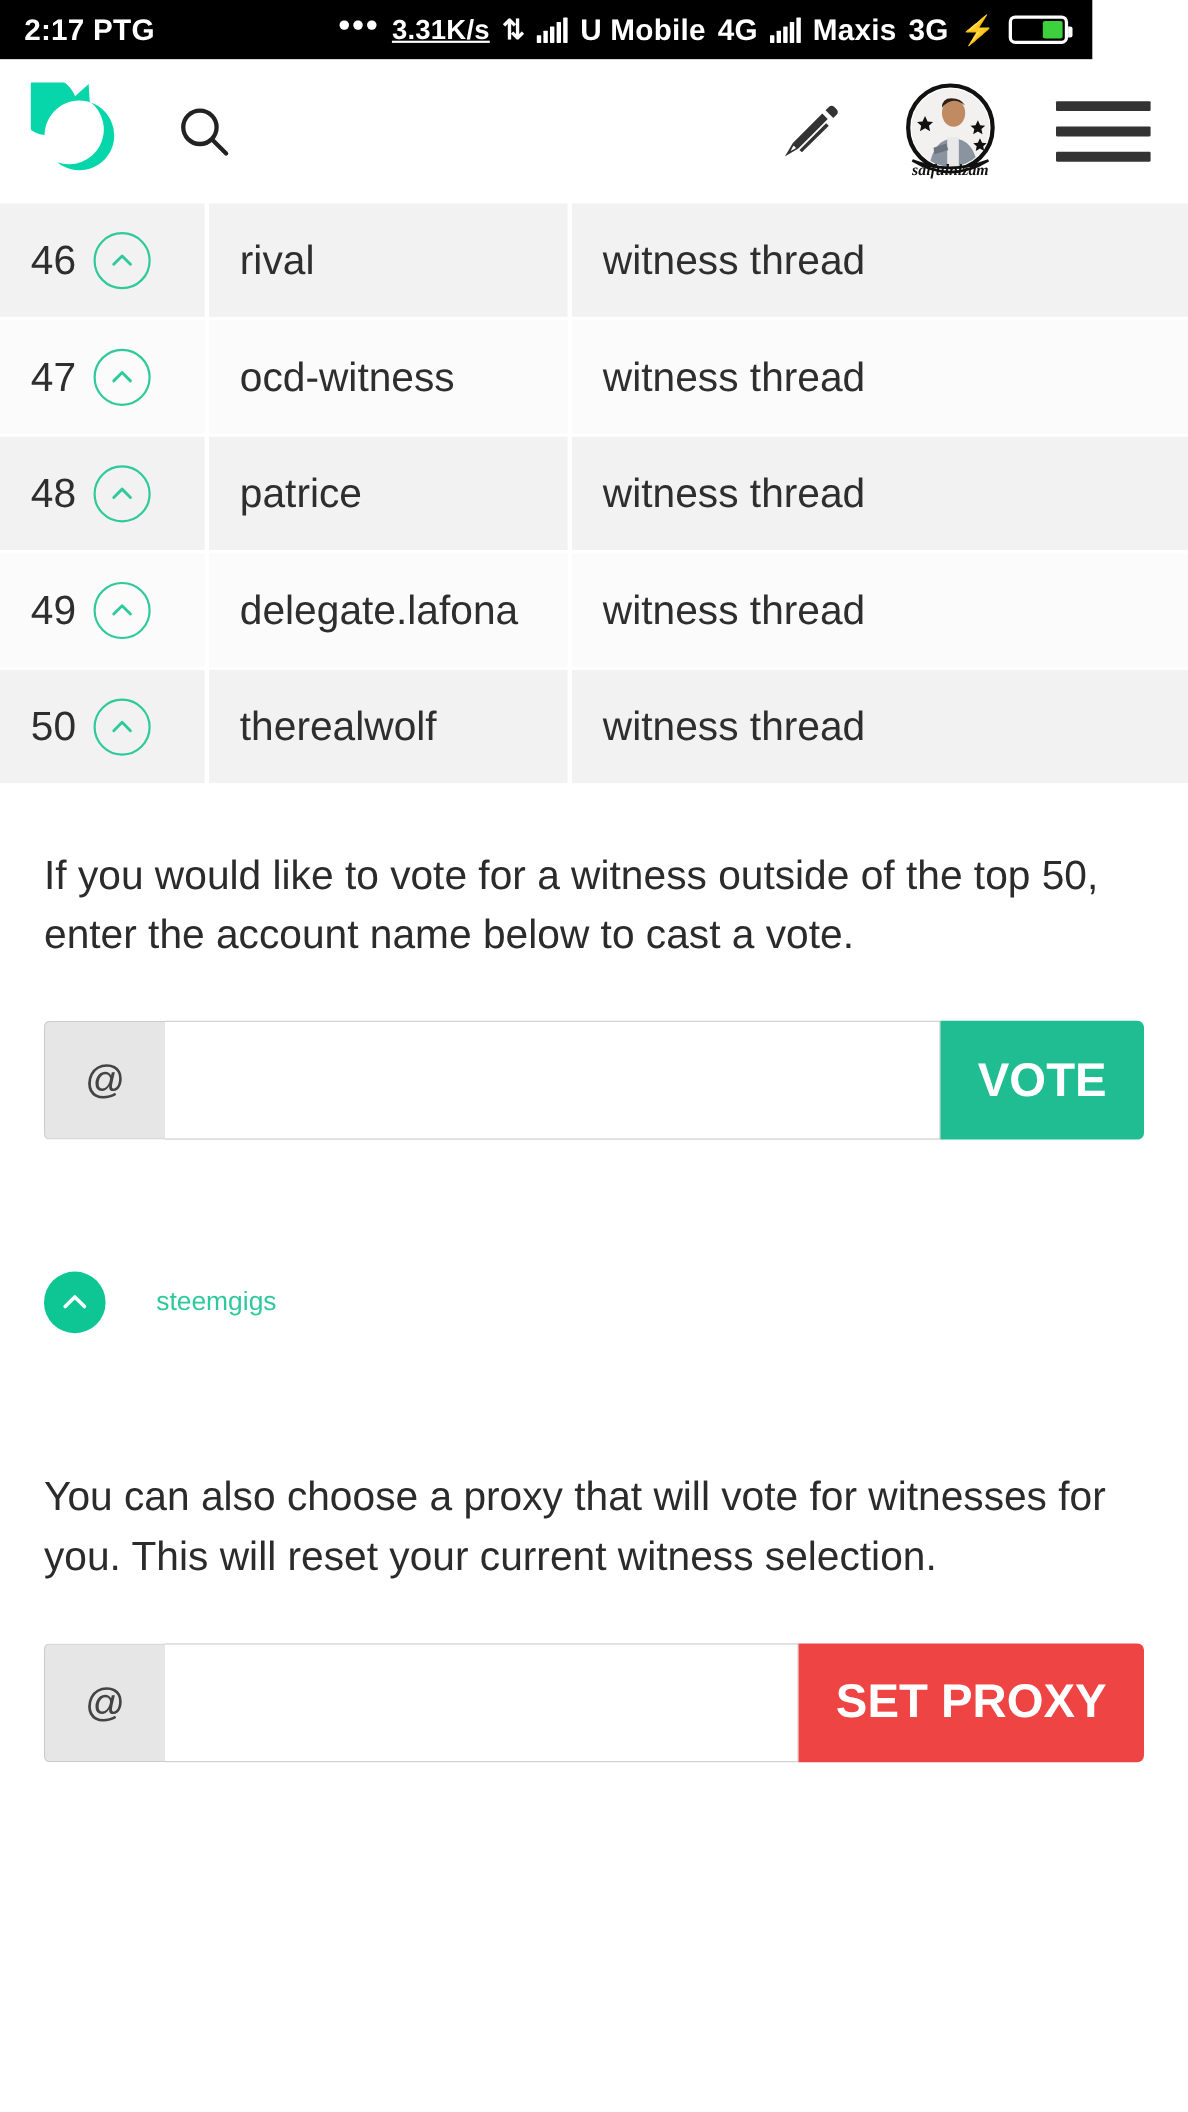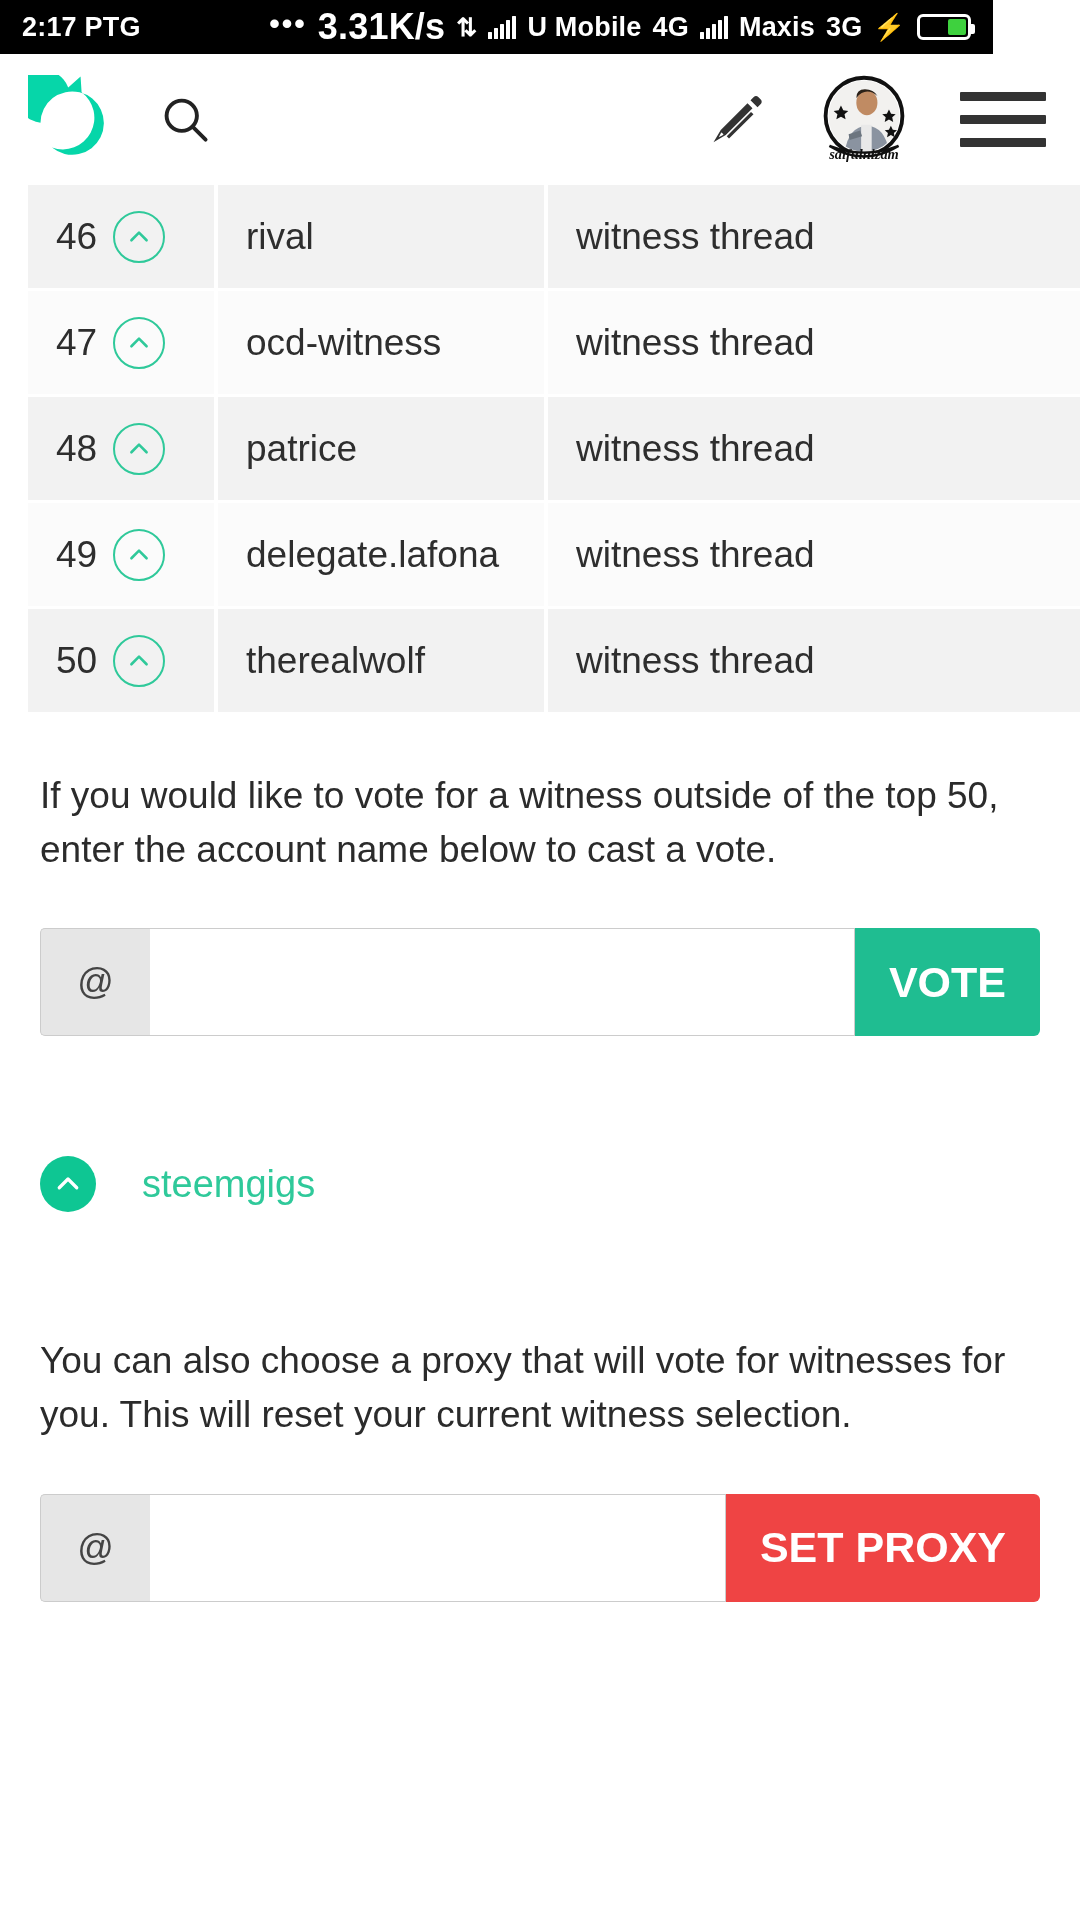--- a/index.html
+++ b/index.html
@@ -19,21 +19,21 @@
     font-size:27px; font-weight:bold;
     letter-spacing:.2px;
   }
   .sb-clock{ white-space:nowrap; }
   .sb-right{
     margin-left:auto;
     display:flex; align-items:center; gap:11px;
     white-space:nowrap;
   }
   .sb-dots{ letter-spacing:2px; font-size:30px; line-height:0.5; padding-bottom:8px;}
-  .sb-speed{ font-size:36px; }
+  .sb-speed{ font-size:25px;text-decoration:underline; }
   .sb-sync{ font-size:25px; }
   .bars{ display:inline-flex; align-items:flex-end; gap:2px; height:24px; }
   .bars i{ width:4px; background:#fff; display:block; border-radius:.5px;}
   .bars i:nth-child(1){height:7px} .bars i:nth-child(2){height:11px}
   .bars i:nth-child(3){height:15px} .bars i:nth-child(4){height:19px}
   .bars i:nth-child(5){height:23px}
   .sb-bolt{ font-size:26px; }
   .battery{
     width:54px;height:26px;border:3px solid #fff;border-radius:6px;
     position:relative; display:flex; align-items:center; padding:2px;
@@ -68,21 +68,21 @@
 
   
   .wtable{ width:1080px; }
   .wrow{
     display:flex; height:103px; align-items:stretch;
     margin-bottom:3px;
   }
   .wrow.odd  .cell{ background:#f2f2f2; }
   .wrow.even .cell{ background:#fbfbfb; }
   .cell{ display:flex; align-items:center; }
-  .c-rank{ width:186px; padding-left:28px; gap:16px;margin-left:28px; }
+  .c-rank{ width:186px; padding-left:28px; gap:16px; }
   .c-name{ width:326px; margin-left:4px; padding-left:28px; }
   .c-link{ flex:1; margin-left:4px; padding-left:28px; }
   .rank-num{ font-size:37px; color:#2e2e2e; font-weight:400; }
   .upvote-ring{
     width:52px;height:52px;border-radius:50%;
     border:2px solid #2fc99a; display:flex;
     align-items:center;justify-content:center;
   }
   .witness-name{ font-size:37px; color:#2e2e2e; }
   .witness-link{ font-size:37px; color:#2e2e2e; }
@@ -112,21 +112,21 @@
     border:0; color:#fff; font-size:43px;
     padding:0 34px; border-radius:0 6px 6px 0;
     display:flex;align-items:center;justify-content:center;
     white-space:nowrap; font-family:"Liberation Sans", sans-serif;font-weight:bold;
   }
   .proxy-row{ display:flex; align-items:center; gap:46px; margin-top:120px; }
   .proxy-dot{
     width:56px;height:56px;border-radius:50%;
     display:flex;align-items:center;justify-content:center; flex:none;
   }
-  .proxy-name{ font-size:38px; }
+  .proxy-name{ font-size:24px; }
 </style>
 </head>
 <body>
 
 <div class="statusbar">
   <span class="sb-clock">2:17 PTG</span>
   <span class="sb-right">
     <span class="sb-dots">•••</span>
     <span class="sb-speed">3.31K/s</span>
     <span class="sb-sync">⇅</span>

